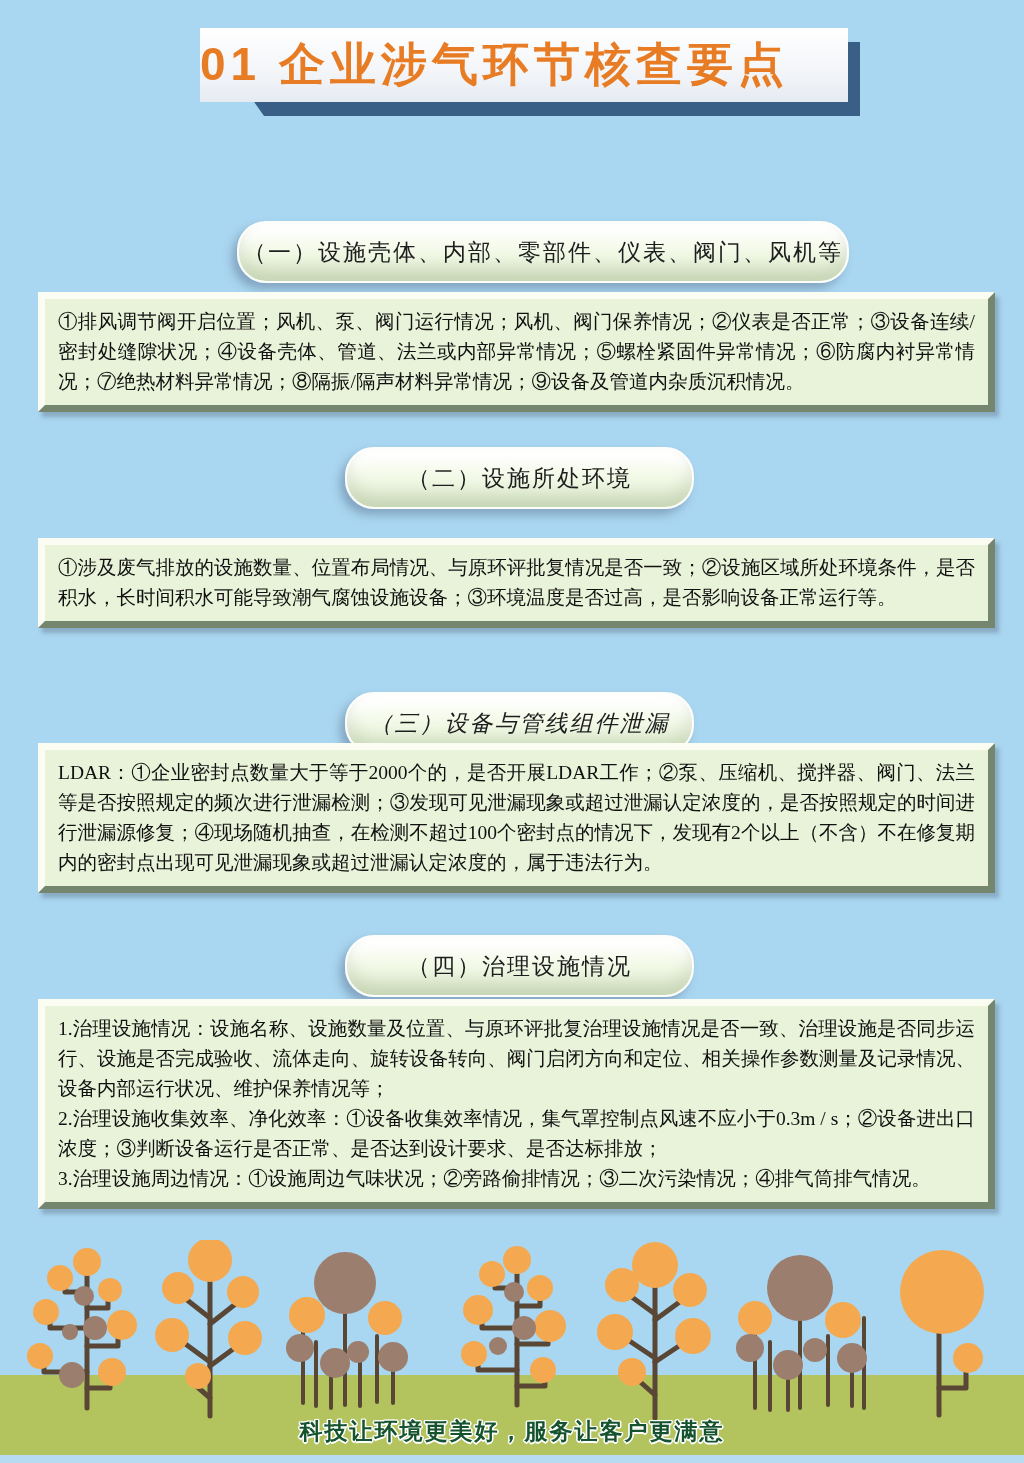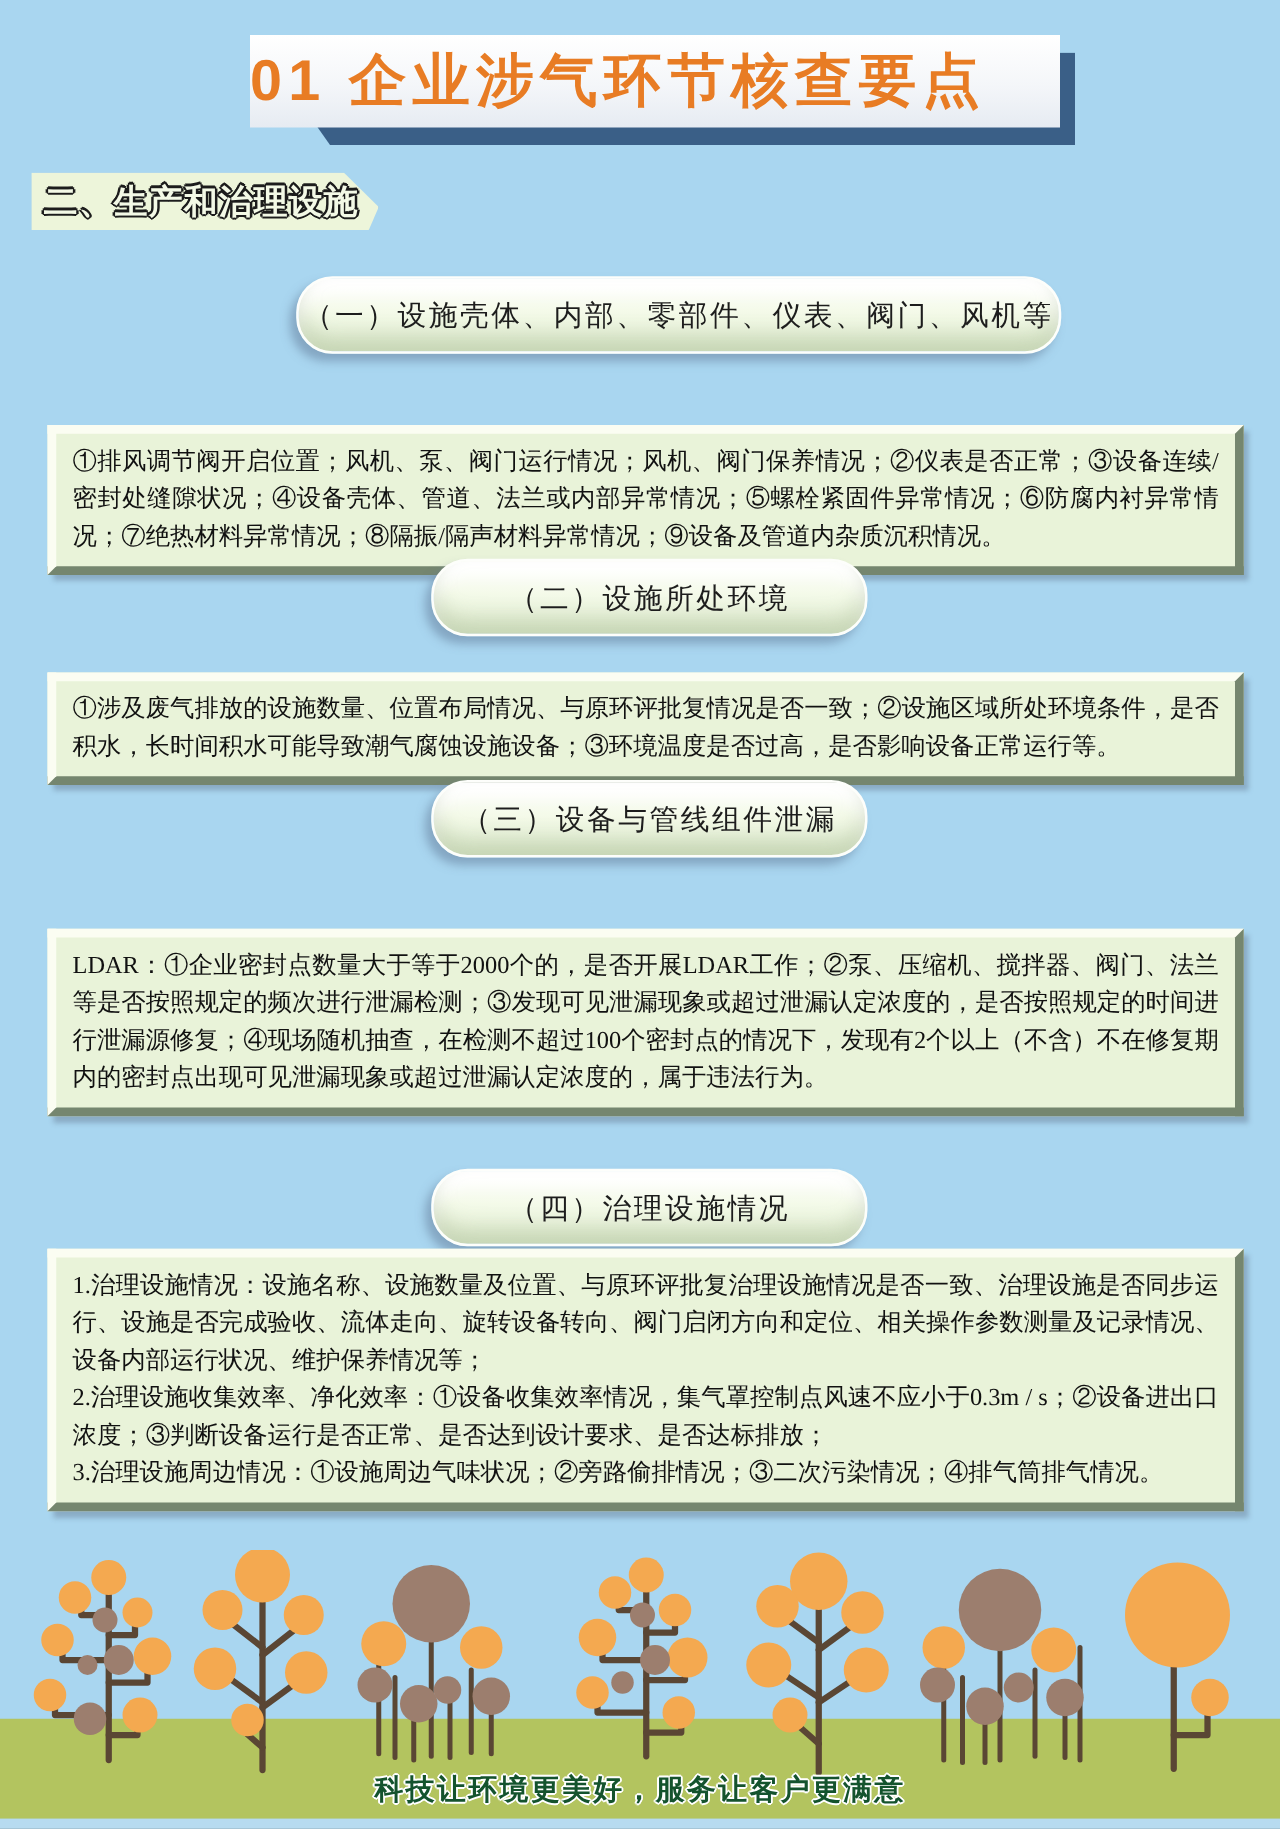--- a/index.html
+++ b/index.html
@@ -30,31 +30,31 @@
   .pill{position:absolute;height:58px;border-radius:29px;
         background:linear-gradient(180deg,#ffffff 0%,#f4fae9 45%,#e1eed1 100%);
         border:2px solid #fdfefb;
         box-shadow:-5px 6px 8px rgba(95,120,150,.5),
                    inset 0 -12px 16px rgba(150,170,130,.35),
                    inset 0 10px 12px rgba(255,255,255,.95);
         display:flex;align-items:center;justify-content:center;}
   .pill span{font-size:23px;color:#1d1d1d;letter-spacing:2px;white-space:nowrap;}
   .pill-1{left:237px;top:221px;width:608px;}
   .pill-2{left:345px;top:447px;width:345px;}
-  .pill-3{left:345px;top:624px;width:345px;}
+  .pill-3{left:345px;top:692px;width:345px;font-style:italic;}
   .pill-4{left:345px;top:919px;width:345px;margin-top:16px;}
 
   
   .panel{position:absolute;left:38px;width:957px;box-sizing:border-box;
         background:#e9f3d9;border:7px solid;
         border-color:#fbfdf2 #75866f #75866f #fbfdf2;
         box-shadow:4px 5px 4px rgba(100,120,145,.45);
         padding:8px 13px;font-size:19.5px;line-height:30px;color:#111;
         text-align:justify;}
-  .panel-1{top:292px;margin-top:48px;} .panel-2{top:538px;} .panel-3{top:743px;} .panel-4{top:999px;}
+  .panel-1{top:292px;} .panel-2{top:538px;} .panel-3{top:743px;} .panel-4{top:999px;}
   .panel p{margin:0;}
 
   
   .grass{position:absolute;left:0;top:1375px;width:1024px;height:80px;background:#b3c45f;}
   .bottom-strip{position:absolute;left:0;top:1455px;width:1024px;height:8px;background:#b7dbf0;}
   .trees{position:absolute;left:0;top:1240px;width:1024px;height:180px;}
   .footer-slogan{position:absolute;left:0;top:1416px;width:1024px;text-align:center;
         font-family:"Liberation Sans",sans-serif;font-weight:bold;font-size:23px;
         letter-spacing:2px;color:#14532d;z-index:5;
         text-shadow:-1.5px 0 #fff,1.5px 0 #fff,0 -1.5px #fff,0 1.5px #fff,
@@ -65,23 +65,20 @@
 
 <div class="page">
 
   <div class="title-banner">
     <div class="shadow3d"></div>
     <div class="title-face">
       <span>01 企业涉气环节核查要点</span>
     </div>
   </div>
 
-  <div class="badge">
-    <span>二、生产和治理设施</span>
-  </div>
 
   <div class="pill pill-1">
     <span>（一）设施壳体、内部、零部件、仪表、阀门、风机等</span>
   </div>
   <div class="panel panel-1">
     <p>①排风调节阀开启位置；风机、泵、阀门运行情况；风机、阀门保养情况；②仪表是否正常；③设备连续/密封处缝隙状况；④设备壳体、管道、法兰或内部异常情况；⑤螺栓紧固件异常情况；⑥防腐内衬异常情况；⑦绝热材料异常情况；⑧隔振/隔声材料异常情况；⑨设备及管道内杂质沉积情况。</p>
   </div>
 
   <div class="pill pill-2">
     <span>（二）设施所处环境</span>

